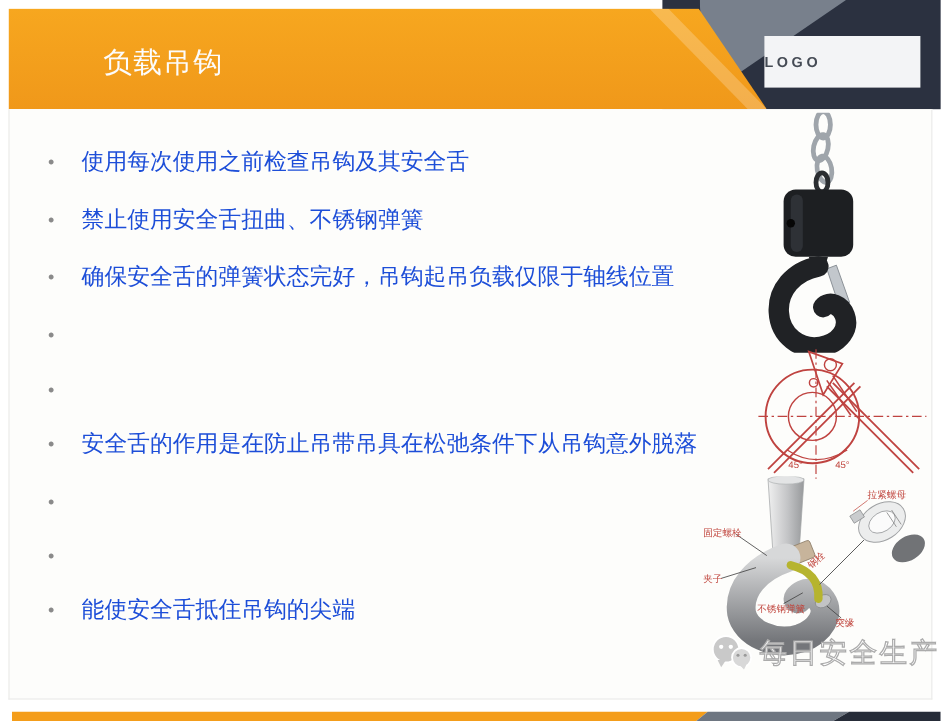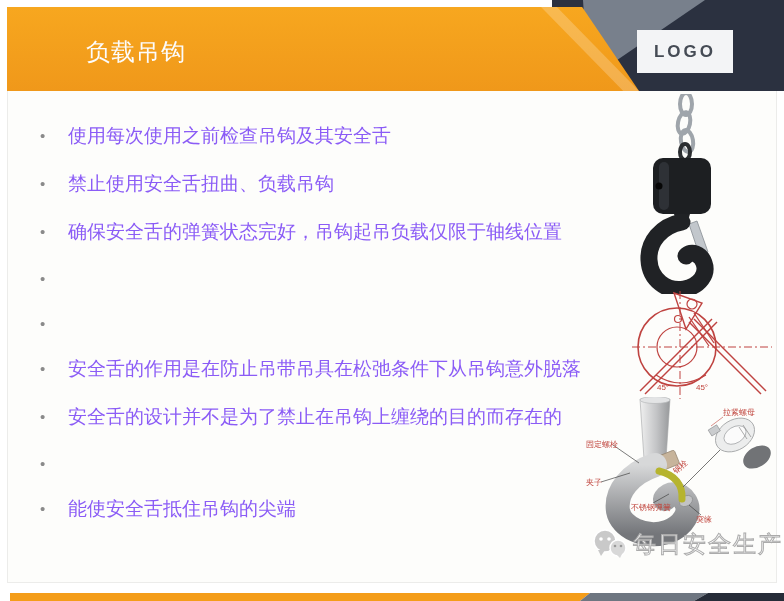--- a/index.html
+++ b/index.html
@@ -13,31 +13,31 @@
   .hdr-gray{position:absolute;left:583px;top:0;width:122px;height:80px;background:#78808C;
             clip-path:polygon(0 0,100% 0,4% 100%);}
   .hdr-orange{position:absolute;left:7px;top:7px;width:632px;height:84px;
               background:linear-gradient(180deg,#F7A71F 0%,#F0981A 100%);
               clip-path:polygon(0 0,91% 0,100% 100%,0 100%);}
   .hdr-stripe{position:absolute;left:7px;top:7px;width:632px;height:84px;
               background:rgba(255,255,255,0.22);
               clip-path:polygon(84.5% 0,87% 0,100% 100%,97.5% 100%);}
   .slide-title{position:absolute;left:50px;top:36px;font-size:24px;color:#FCFCFC;
                letter-spacing:1px;font-weight:400;margin-left:36px;}
-  .logo-box{position:absolute;left:637px;top:30px;width:96px;height:43px;background:#F3F4F6;
-            display:flex;align-items:center;justify-content:center;
-            color:#454B55;font-weight:bold;font-size:17px;letter-spacing:3px;}
+  .logo-box{position:absolute;left:637px;top:30px;width:130px;height:43px;background:#F3F4F6;
+            display:flex;align-items:center;
+            color:#454B55;font-weight:bold;font-size:12px;letter-spacing:3px;}
   
   .content{position:absolute;left:7px;top:91px;width:770px;height:492px;box-sizing:border-box;
            background:#FDFDFB;border:1px solid #ECECEA;border-top:none;}
   .bullets{position:absolute;left:40px;top:124px;width:575px;height:396px;
            display:flex;flex-direction:column;justify-content:space-between;}
   .bullet{display:flex;align-items:flex-start;}
   .dot{width:16px;color:#8a8a8a;font-size:15px;padding-top:3px;flex:none;}
-  .btxt{color:#8b5cf6;font-size:19px;line-height:23px;white-space:nowrap;margin-left:12px;}
+  .btxt{color:#1d4ed8;font-size:19px;line-height:23px;white-space:nowrap;margin-left:12px;}
   
   .img-hook{position:absolute;left:635px;top:94px;width:95px;height:200px;}
   .img-angle{position:absolute;left:626px;top:289px;width:152px;height:112px;}
   .img-parts{position:absolute;left:583px;top:397px;width:195px;height:153px;}
   
   .watermark{position:absolute;left:592px;top:528px;display:flex;align-items:center;}
   .wm-text{font-size:23px;letter-spacing:2px;color:rgba(255,255,255,0.92);
            -webkit-text-stroke:1px #ABABAB;margin-left:5px;}
   
   .bottom-bar{position:absolute;left:0;top:593px;width:784px;height:8px;}
@@ -57,39 +57,38 @@
 
 <div class="content"></div>
 
 <div class="bullets">
   <div class="bullet">
       <span class="dot">•</span>
       <span class="btxt">使用每次使用之前检查吊钩及其安全舌</span>
     </div>
   <div class="bullet">
       <span class="dot">•</span>
-      <span class="btxt">禁止使用安全舌扭曲、负载吊钩</span>
+      <span class="btxt">禁止使用安全舌扭曲、不锈钢弹簧</span>
     </div>
   <div class="bullet">
       <span class="dot">•</span>
       <span class="btxt">确保安全舌的弹簧状态完好，吊钩起吊负载仅限于轴线位置</span>
     </div>
   <div class="bullet">
       <span class="dot">•</span>
     </div>
   <div class="bullet">
       <span class="dot">•</span>
     </div>
   <div class="bullet">
       <span class="dot">•</span>
       <span class="btxt">安全舌的作用是在防止吊带吊具在松弛条件下从吊钩意外脱落</span>
     </div>
   <div class="bullet">
       <span class="dot">•</span>
-      <span class="btxt">安全舌的设计并不是为了禁止在吊钩上缠绕的目的而存在的</span>
     </div>
   <div class="bullet">
       <span class="dot">•</span>
     </div>
   <div class="bullet">
       <span class="dot">•</span>
       <span class="btxt">能使安全舌抵住吊钩的尖端</span>
     </div>
 </div>
 

